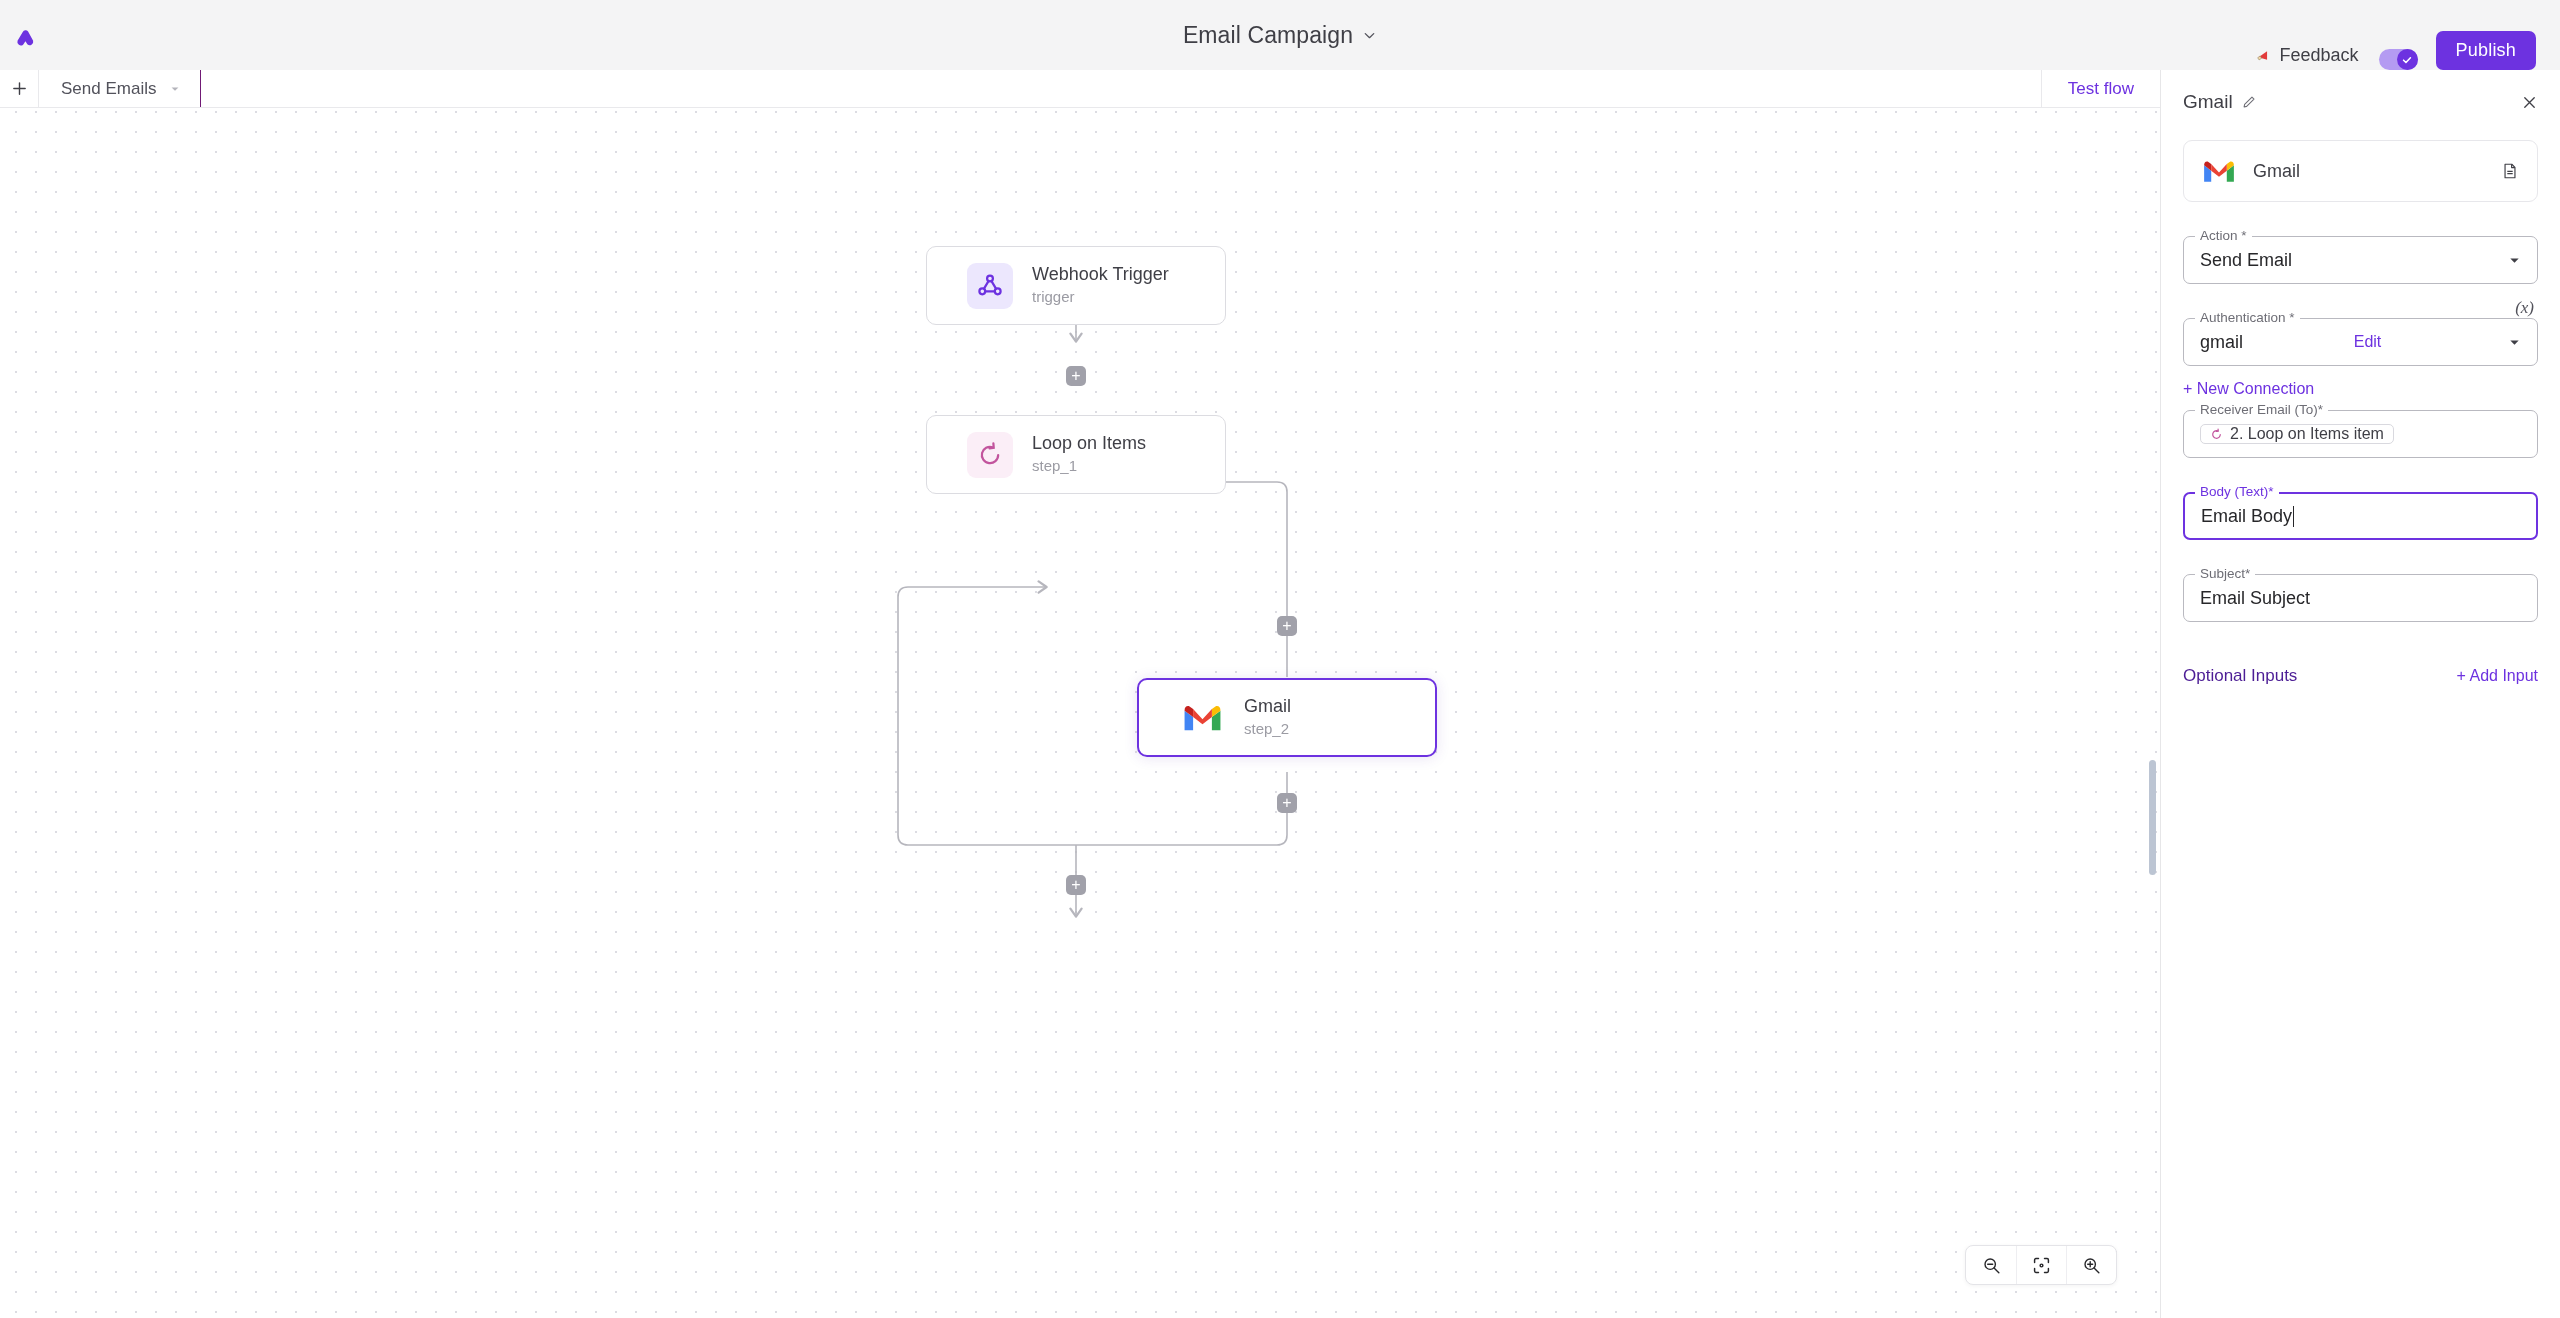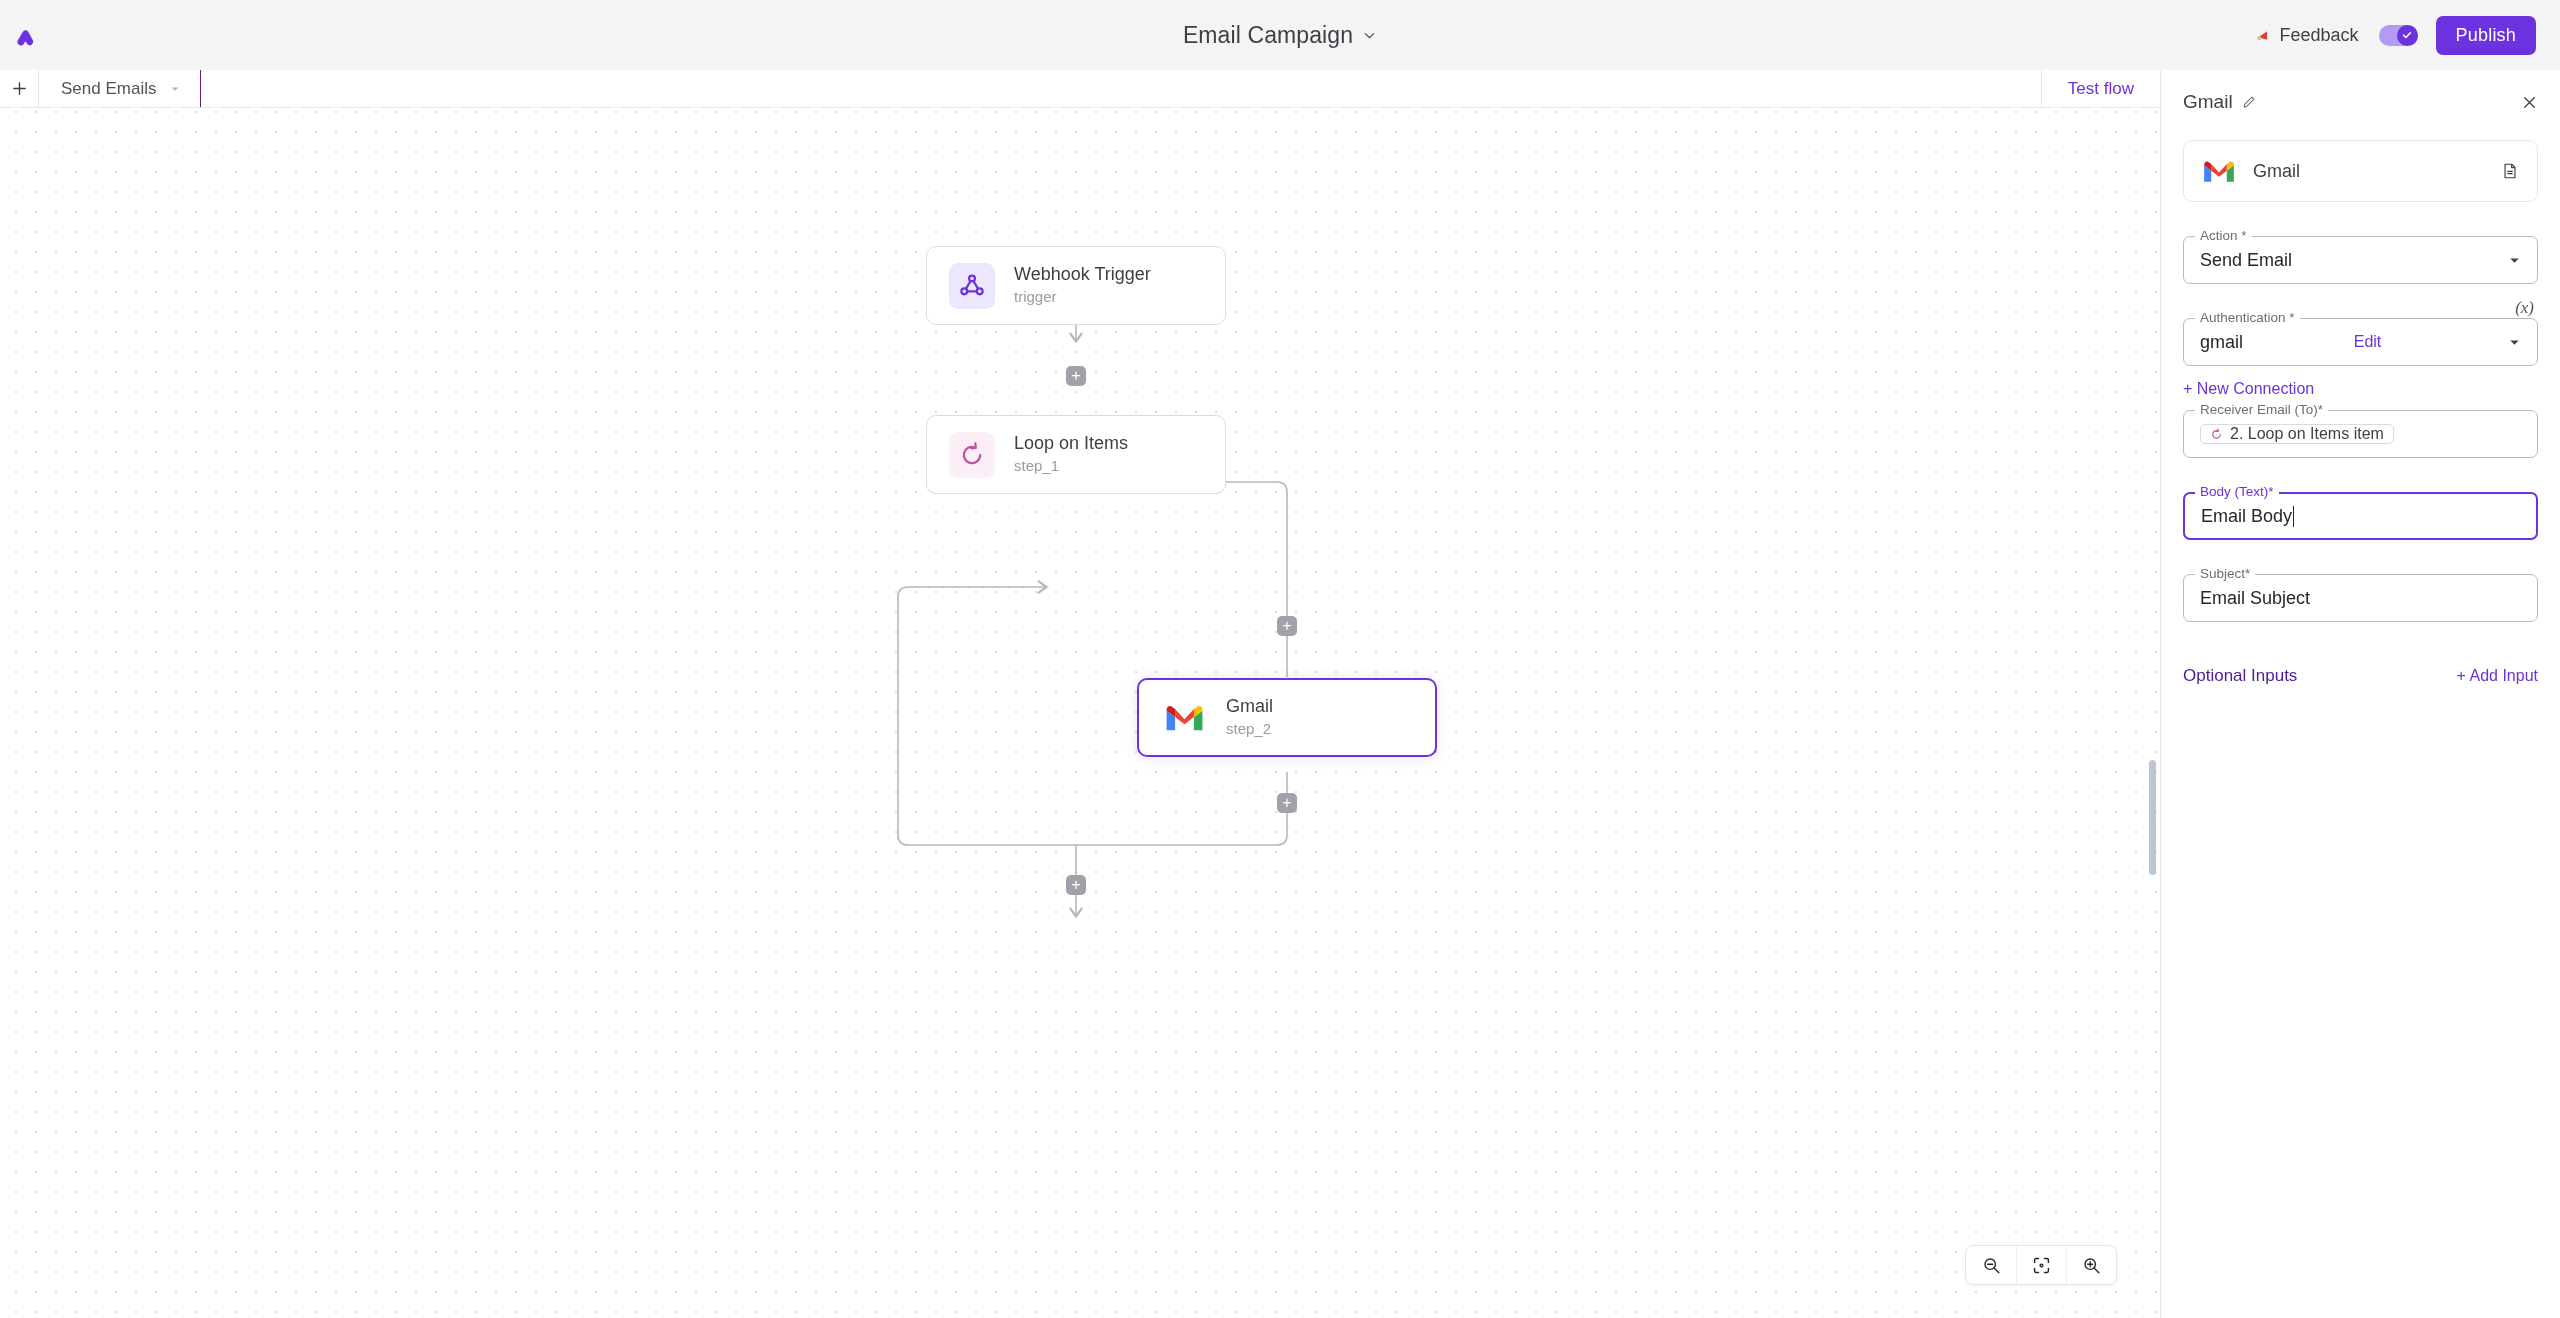--- a/index.html
+++ b/index.html
@@ -23,21 +23,21 @@
     display: flex; align-items: center; justify-content: center; gap: 9px;
     pointer-events: none;
   }
   .flow-title {
     font-size: 23px; color: #3f3f46; letter-spacing: .1px; pointer-events: auto;
   }
   .title-chevron { pointer-events: auto; display: flex; align-items: center; }
 
   .topbar-right {
     position: absolute; right: 24px; top: 0; height: 70px;
-    display: flex; align-items: center; gap: 18px;
+    display: flex; align-items: flex-end; gap: 18px;
   }
   .feedback-btn {
     display: flex; align-items: center; gap: 7px;
     font-size: 18px; color: #3f3f46; background: none; border: none;
     cursor: pointer; font-family: inherit; padding: 4px 2px;
   }
   .toggle {
     width: 39px; height: 21px; border-radius: 11px; background: #b49bf2;
     position: relative; cursor: pointer; flex: none;
   }
@@ -81,21 +81,21 @@
   .testflow-btn {
     margin-left: auto; display: flex; align-items: center; padding: 0 26px;
     font-size: 17px; color: #6d32e0; cursor: pointer; font-family: Liberation Sans, sans-serif;
     background: none; border: none; border-left: 1px solid #e9e9ec; height: 100%;
   }
 
   
   .node {
     position: absolute; background: #fff; border: 1px solid #dcdce1;
     border-radius: 10px; display: flex; align-items: center; gap: 19px;
-    padding: 0 22px; cursor: pointer; width: 300px; height: 79px;
+    padding: 0 40px; cursor: pointer; width: 300px; height: 79px;
   }
   .node.selected {
     border: 2px solid #6d32e0;
     box-shadow: 0 1px 14px rgba(80,40,160,.13);
   }
   .node-icon {
     width: 46px; height: 46px; border-radius: 9px; flex: none;
     display: flex; align-items: center; justify-content: center;
   }
   .node-icon.webhook { background: #ece7fd; }

